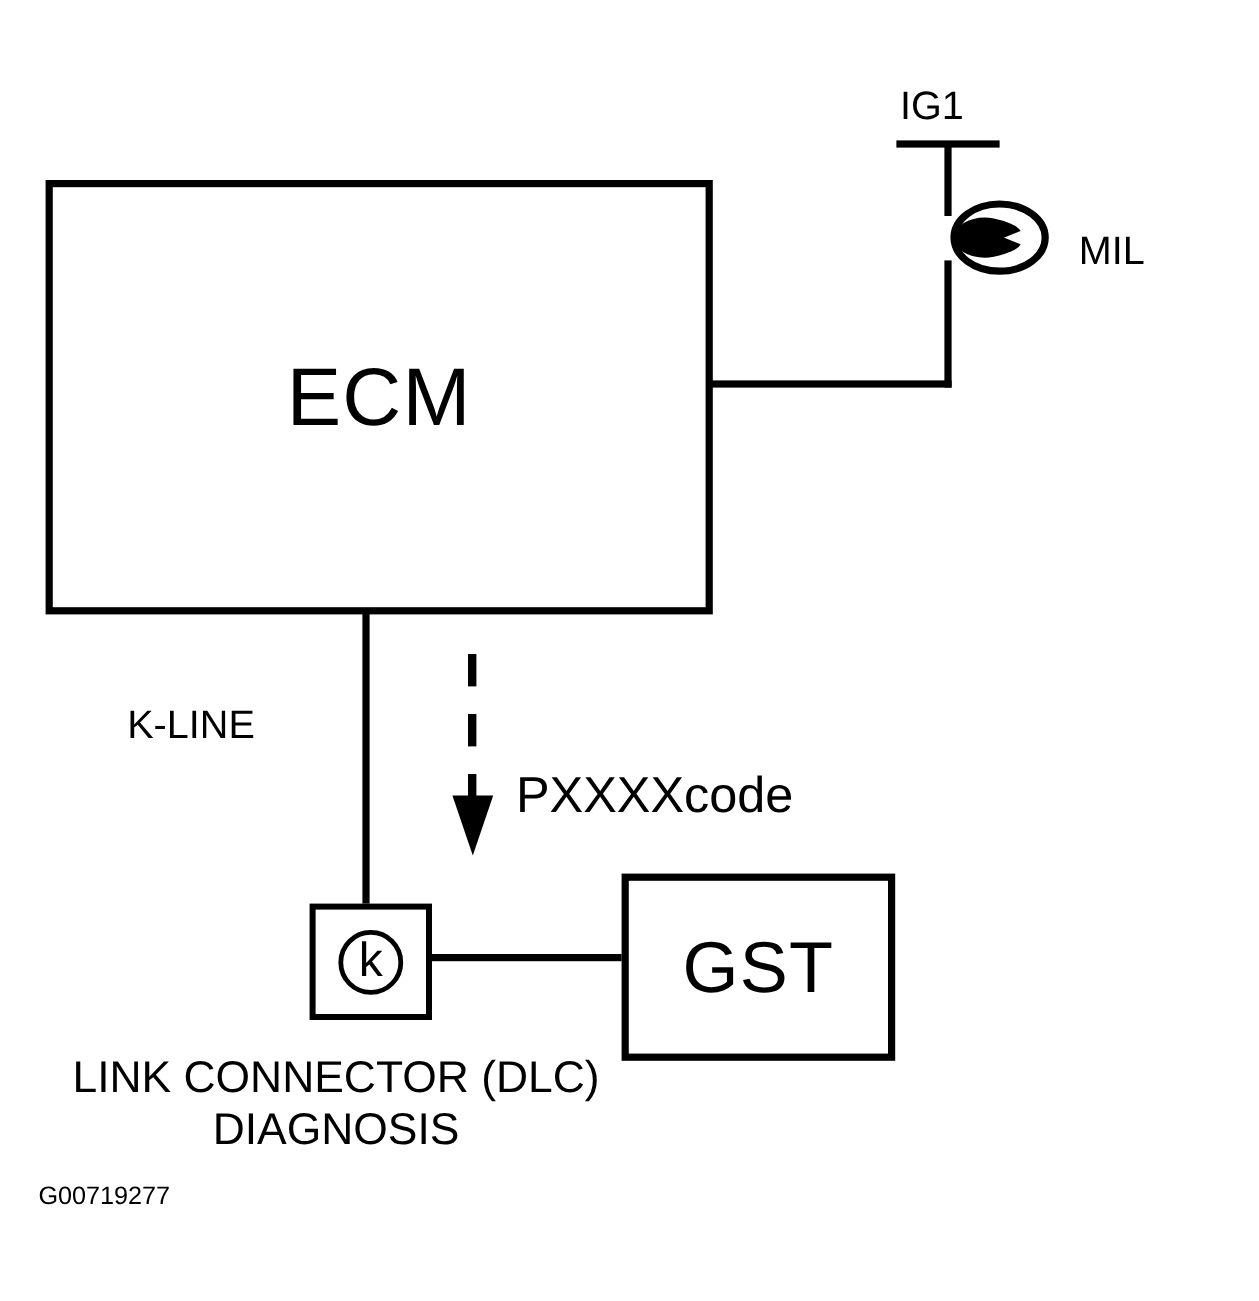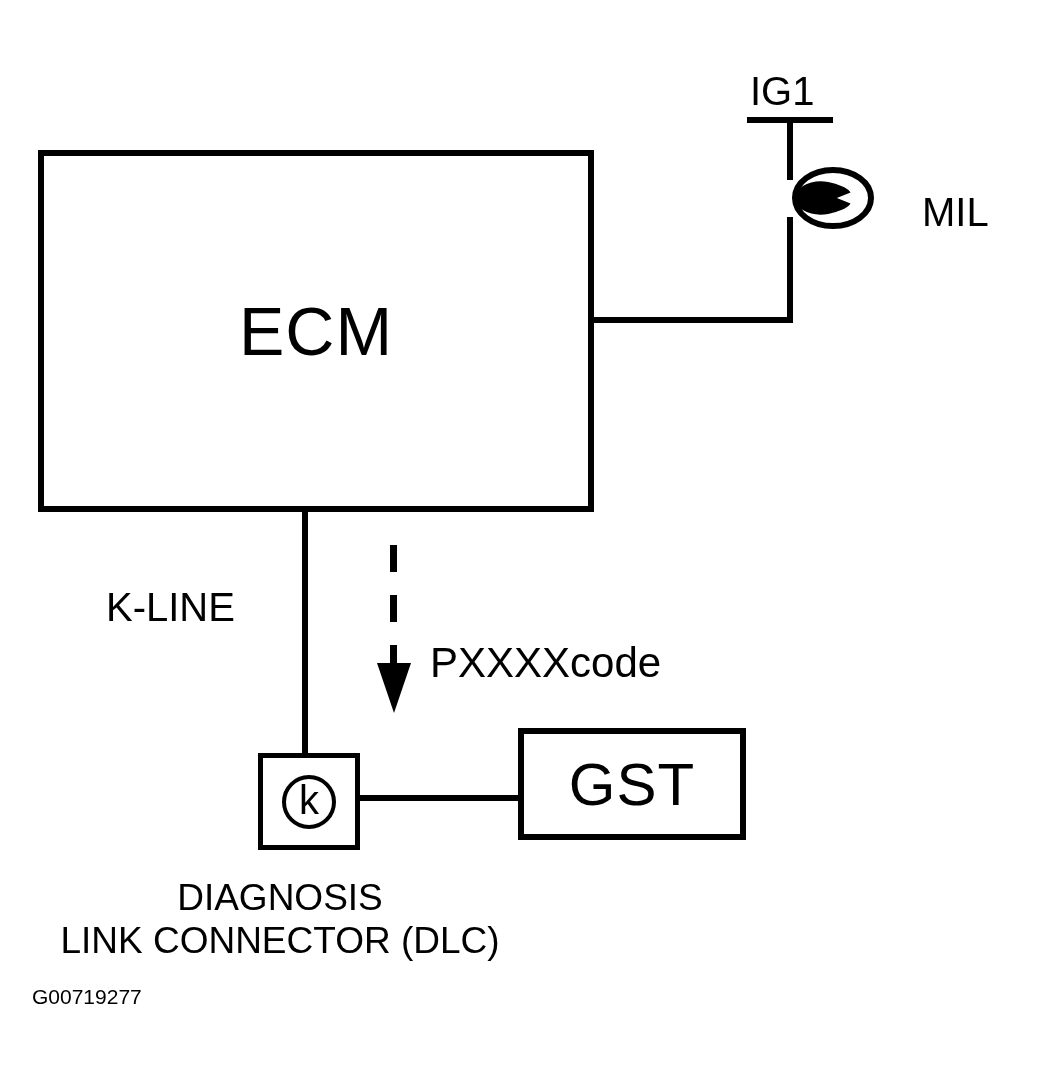--- a/index.html
+++ b/index.html
@@ -26,21 +26,21 @@
     display: flex;
     align-items: center;
     justify-content: center;
   }
   .lbl {
     position: absolute;
     color: #000000;
     white-space: nowrap;
     line-height: 1;
   }
-  .lbl-48 { font-size: 40px; }
+  .lbl-48 { font-size: 33px; }
   .ecm-label { font-size: 68px; letter-spacing: 1px; }
   .gst-label { font-size: 60px; letter-spacing: 1px; }
   .pxxxx-label { font-size: 42px; margin-top: 43px; }
   .caption {
     position: absolute;
     left: 25px;
     top: 876px;
     width: 510px;
     text-align: center;
     font-size: 37px;
@@ -110,21 +110,21 @@
 
   <div class="wire" style="left:787px; top:217px; width:6px; height:106px;"></div>
 
   <div class="wire" style="left:592px; top:317px; width:201px; height:6px;"></div>
 
   <svg class="abs" style="left:785px; top:158px;" width="110" height="82" viewBox="0 0 110 82">
     <ellipse cx="48" cy="40" rx="38" ry="28" fill="#ffffff" stroke="#000000" stroke-width="6"></ellipse>
     <path d="M 13,34 C 19,25 33,23 43,25 C 53,27 62,31 64,34 L 49,40 L 64,46 C 62,49 53,53 43,55 C 33,57 19,55 13,46 Z" fill="#000000" stroke="#000000" stroke-width="2"></path>
   </svg>
 
-  <div class="lbl lbl-48" style="left:922px; top:192px;text-align:center;">MIL</div>
+  <div class="lbl lbl-48" style="left:899px; top:192px;text-align:center;">MIL</div>
 
   <div class="wire" style="left:302px; top:509px; width:6px; height:248px;"></div>
 
   <div class="lbl lbl-48" style="left:106px; top:587px;">K-LINE</div>
 
   <div class="abs" style="left:377px; top:545px; width:34px; height:168px;">
     <div class="dash" style="top:0px; height:27px;"></div>
     <div class="dash" style="top:50px; height:27px;"></div>
     <div class="dash" style="top:100px; height:22px;"></div>
     <div class="arrow-head"></div>
@@ -133,24 +133,24 @@
   <div class="lbl pxxxx-label" style="left:430px; top:599px;">PXXXXcode</div>
 
   <div class="dlc-box">
     <div class="k-circle">
       <span>k</span>
     </div>
   </div>
 
   <div class="wire" style="left:358px; top:795px; width:162px; height:6px;"></div>
 
-  <div class="box" style="left:518px; top:728px; width:228px; height:112px;">
+  <div class="box" style="left:518px; top:728px; width:228px; height:156px;">
     <span class="gst-label">GST</span>
   </div>
 
   <div class="caption">
+    <div>LINK CONNECTOR (DLC)</div>
     <div>DIAGNOSIS</div>
-    <div>LINK CONNECTOR (DLC)</div>
   </div>
 
   <div class="figure-id">G00719277</div>
 
 </div>
 
 </body></html>

